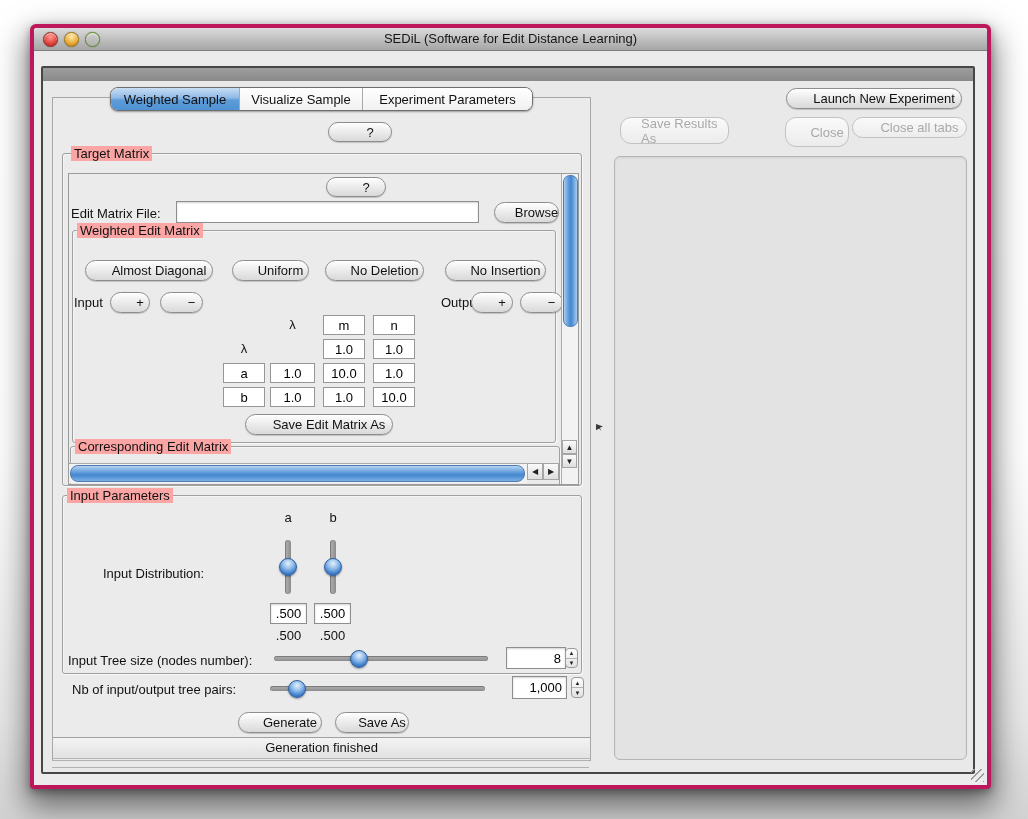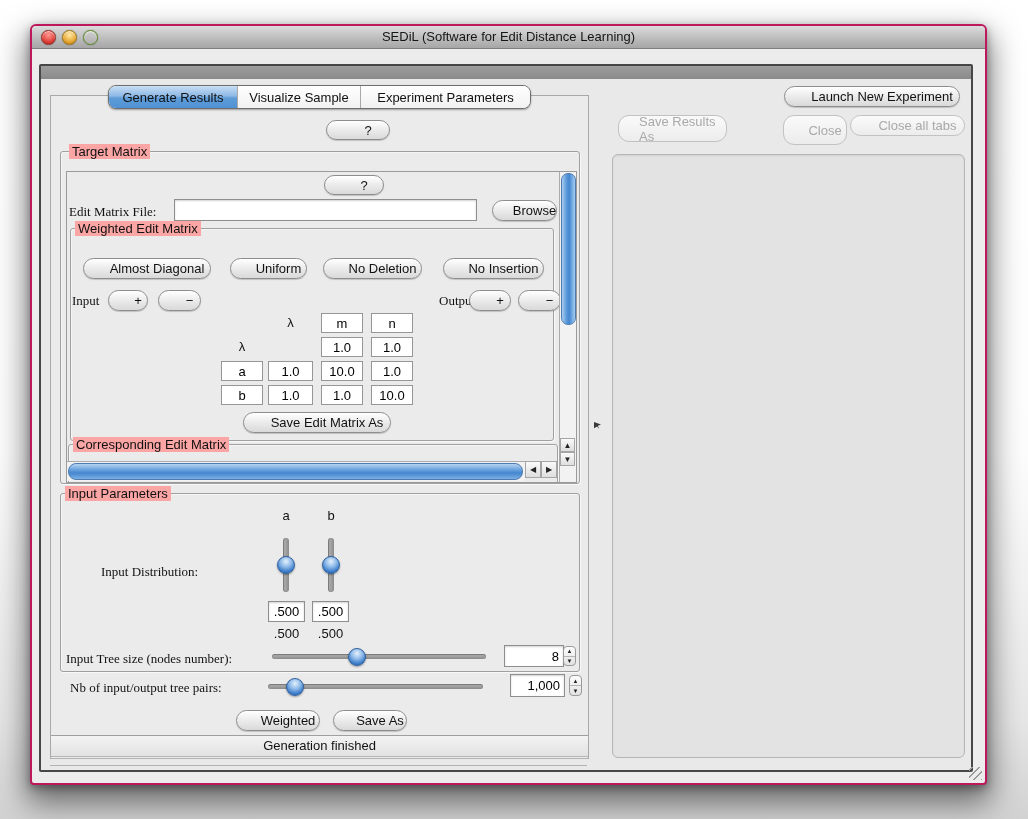--- a/index.html
+++ b/index.html
@@ -4,21 +4,21 @@
 <style>
   html,body{margin:0;padding:0;}
   body{
     width:1028px;height:819px;position:relative;overflow:hidden;
     font-family:"Liberation Sans","DejaVu Sans",sans-serif;font-size:13px;color:#111;
     background:linear-gradient(180deg,#ffffff 0%,#fdfdfd 55%,#e6e6e6 88%,#d2d2d2 100%);
   }
   .abs{position:absolute;}
   
   .window{left:30px;top:24px;width:953px;height:757px;background:#ececec;
-    border:2px solid #be185d;border-radius:6px 6px 4px 4px;
+    border:4px solid #be185d;border-radius:6px 6px 4px 4px;
     box-shadow:0 14px 30px 4px rgba(0,0,0,.5),0 3px 8px rgba(0,0,0,.35);}
   .titlebar{left:0;top:0;right:0;height:22px;border-radius:5px 5px 0 0;
     background:linear-gradient(#dcdcdc,#bdbdbd 55%,#a6a6a6);border-bottom:1px solid #7f7f7f;}
   .title{left:0;right:0;top:3px;text-align:center;font-size:13px;color:#151515;}
   .lamp{width:13px;height:13px;border-radius:50%;top:4px;box-shadow:inset 0 1px 1px rgba(255,255,255,.7),0 0 1px rgba(0,0,0,.6);}
   .lamp.red{left:9px;background:radial-gradient(circle at 50% 30%,#ff9a94,#e0443c 60%,#9e1710);border:1px solid #9c2a24;}
   .lamp.yel{left:30px;background:radial-gradient(circle at 50% 30%,#ffe9a8,#e8a934 60%,#a86f0d);border:1px solid #a3770f;}
   .lamp.grn{left:51px;background:radial-gradient(circle at 50% 30%,#d2f2a8,#7ab846 60%,#3e7c12;);border:1px solid #5d8c23;}
   
   .tabbar{display:flex;background:#fbfbfb;border:1px solid #6f6f6f;border-radius:8px;
@@ -64,40 +64,40 @@
   .sb-btn{display:flex;align-items:center;justify-content:center;background:linear-gradient(#fafafa,#dedede);
     border:1px solid #a5a5a5;font-size:8px;color:#222;box-sizing:border-box;}
   .statusbar{left:0;right:0;top:639px;height:20px;border-top:1px solid #9f9f9f;border-bottom:1px solid #b5b5b5;
     background:linear-gradient(#f3f3f3,#e2e2e2);text-align:center;line-height:19px;font-size:13px;}
   .strip{left:9px;top:692px;width:537px;height:6px;border-top:1px solid #b2b2b2;border-bottom:1px solid #b2b2b2;background:#e9e9e9;}
   .results{left:571px;top:88px;width:351px;height:602px;border:1px solid #b6b6b6;border-radius:6px;background:#e3e3e3;
     box-shadow:inset 0 1px 2px rgba(0,0,0,.08);}
   .grip{right:3px;bottom:3px;width:13px;height:13px;
     background:repeating-linear-gradient(135deg,transparent 0 2px,#9a9a9a 2px 3px,transparent 3px 5px);}
   .cursor{width:7px;height:7px;background:#3a3a3a;clip-path:polygon(0 0,100% 35%,55% 55%,75% 100%,45% 65%,0 90%);}
-  .lbl{white-space:nowrap;font-family:Liberation Serif, serif;}
+  .lbl{white-space:nowrap;}
 </style>
 </head>
 <body>
 
 <div class="abs window">
 
   <div class="abs titlebar">
     <div class="abs lamp red"></div>
     <div class="abs lamp yel"></div>
     <div class="abs lamp grn"></div>
     <div class="abs title">SEDiL (Software for Edit Distance Learning)</div>
   </div>
 
 
   <div class="abs frame">
     <div class="abs topstrip"></div>
 
     <div class="abs tabbar" style="left:67px;top:19px;height:22px;">
-      <div class="tab sel" style="width:129px;">Generate Results</div>
+      <div class="tab sel" style="width:129px;">Weighted Sample</div>
       <div class="tab" style="width:123px;">Visualize Sample</div>
       <div class="tab" style="width:169px;">Experiment Parameters</div>
     </div>
 
     <div class="abs panelbox">
 
       <div class="abs pill" style="left:275px;top:24px;width:64px;height:20px;">?</div>
 
       <div class="abs fieldset" style="left:9px;top:55px;width:518px;height:331px;">
         <span class="legend">Target Matrix</span>
@@ -194,21 +194,21 @@
 
       <div class="abs lbl" style="left:19px;top:584px;">Nb of input/output tree pairs:</div>
       <div class="abs htrack" style="left:217px;top:588px;width:215px;"></div>
       <div class="abs ball" style="left:235px;top:582px;"></div>
       <input class="abs tfield" style="left: 459px; top: 578px; width: 55px; height: 23px; text-align: right;" value="1,000">
       <div class="abs spinner" style="left:518px;top:579px;height:21px;">
         <span>▲</span>
         <span>▼</span>
       </div>
 
-      <div class="abs pill" style="left:185px;top:614px;width:84px;height:21px;">Weighted</div>
+      <div class="abs pill" style="left:185px;top:614px;width:84px;height:21px;">Generate</div>
       <div class="abs pill" style="left:282px;top:614px;width:74px;height:21px;">Save As</div>
 
       <div class="abs statusbar">Generation finished</div>
     </div>
 
     <div class="abs strip"></div>
 
     <div class="abs pill" style="left:743px;top:20px;width:176px;height:21px;">Launch New Experiment</div>
     <div class="abs pill dis" style="left:577px;top:49px;width:109px;height:27px;">Save Results As</div>
     <div class="abs pill dis" style="left:742px;top:49px;width:64px;height:30px;">Close</div>

